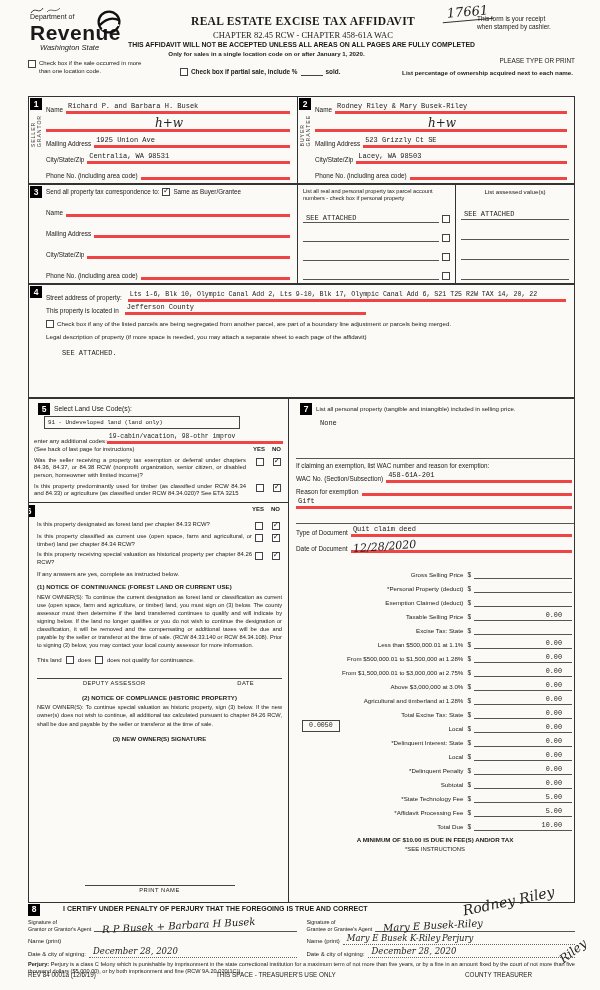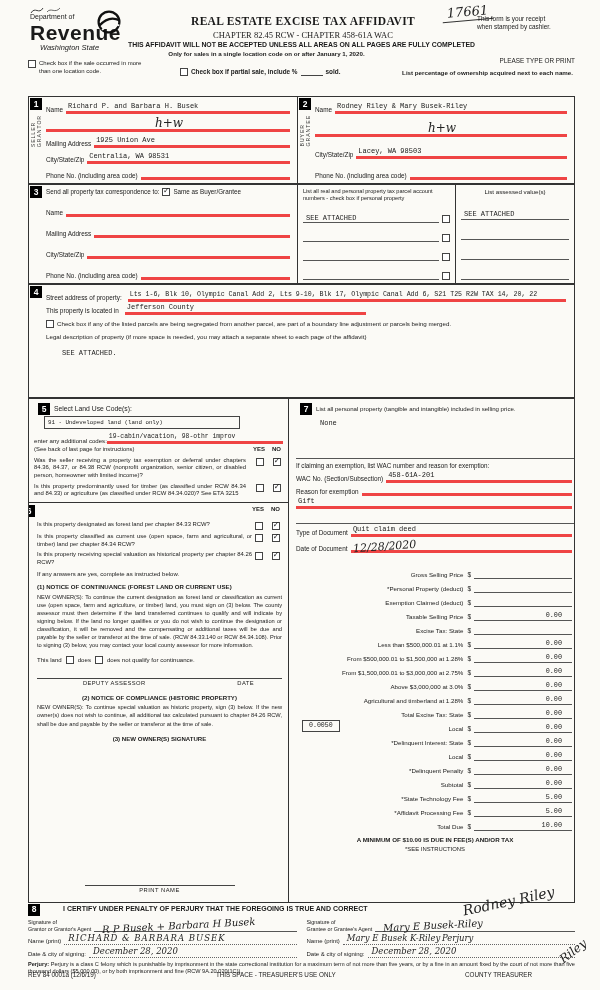--- a/index.html
+++ b/index.html
@@ -211,20 +211,24 @@
         <span>GRANTEE</span>
       </div>
       <div class="frow">
           <span class="flabel">Name</span>
           <span class="fline"><span class="typed">Rodney Riley &amp; Mary Busek-Riley</span></span>
         </div>
       <div class="frow">
           <span class="fline hwcenter"><span class="hw hwsm">h+w</span></span>
         </div>
       <div class="frow">
+          <span class="flabel">Mailing Address</span>
+          <span class="fline"><span class="typed">523 Grizzly Ct SE</span></span>
+        </div>
+      <div class="frow">
           <span class="flabel">City/State/Zip</span>
           <span class="fline"><span class="typed">Lacey, WA 98503</span></span>
         </div>
       <div class="frow">
           <span class="flabel">Phone No. (including area code)</span>
           <span class="fline"></span>
         </div>
     </div>
   </div>
 
@@ -561,21 +565,20 @@
           <div class="s8lbl">
             <div>Signature of</div>
             <div>Grantor or Grantor's Agent</div>
           </div>
           <div class="s8line">
               <span class="hw sig">R P Busek + Barbara H Busek</span>
             </div>
         </div>
         <div class="s8row">
             <span>Name (print)</span>
-            <span class="s8dot"><span class="hw hwcaps">RICHARD &amp; BARBARA BUSEK</span></span>
           </div>
         <div class="s8row">
             <span>Date &amp; city of signing:</span>
             <span class="s8dot"><span class="hw hwmed">December 28, 2020</span></span>
           </div>
       </div>
       <div class="s8half">
         <div class="s8sigrow">
           <div class="s8lbl">
             <div>Signature of</div>

